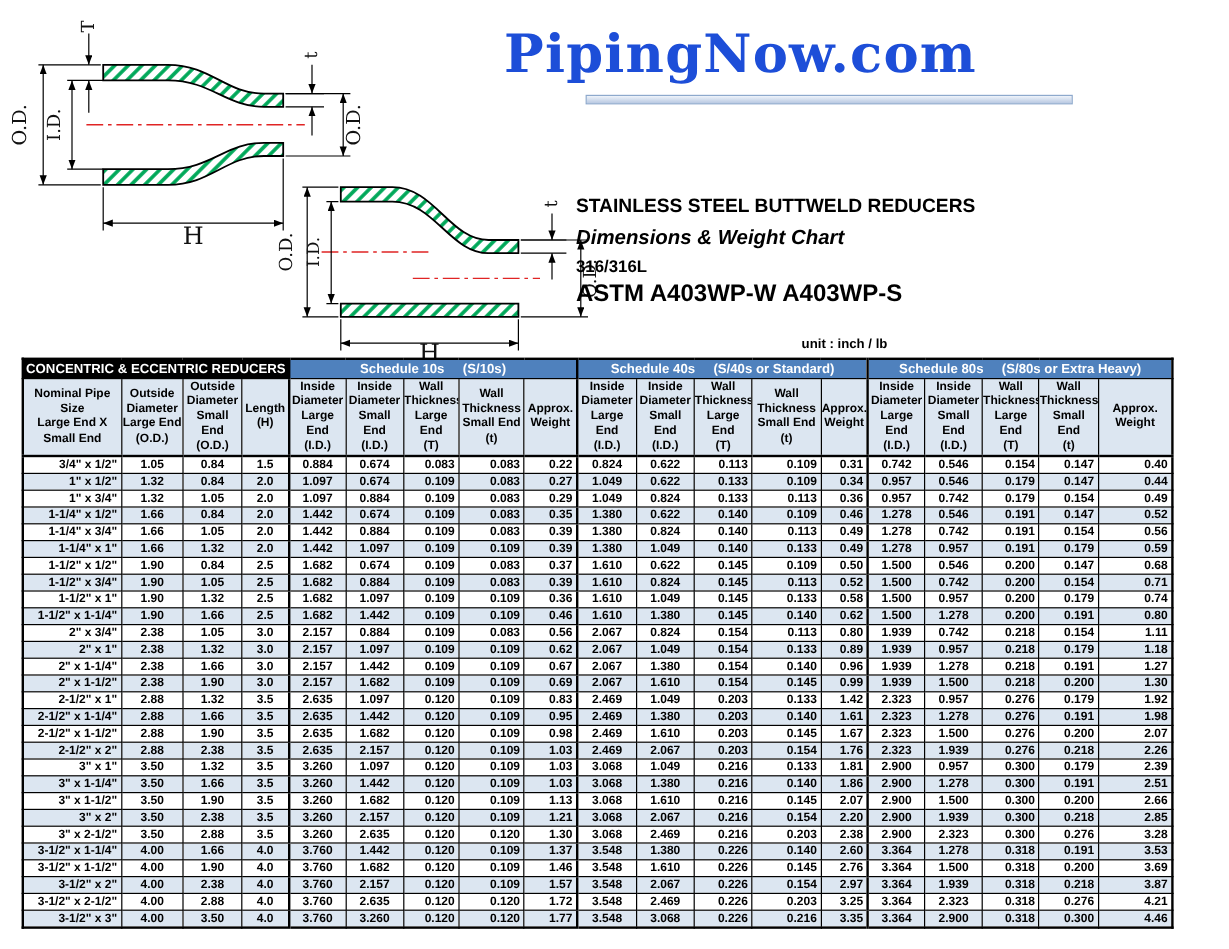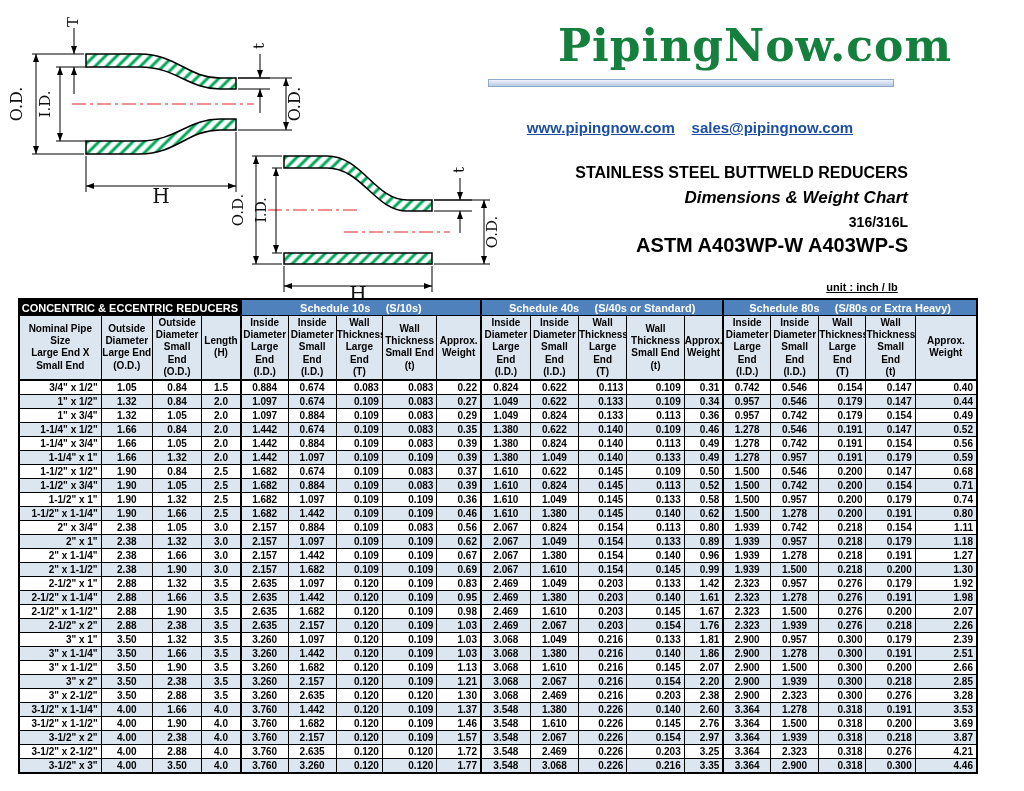--- a/index.html
+++ b/index.html
@@ -1,35 +1,35 @@
 <!DOCTYPE html>
 <html><head>
 <meta charset="utf-8">
 <style>
   html,body{margin:0;padding:0;background:#fff;}
   .page{position:relative;width:1024px;height:791px;background:#fff;overflow:hidden;
         font-family:"Liberation Sans",sans-serif;color:#000;}
 
   
-  .logo{position:absolute;left:452px;top:20px;width:500px;text-align:right;
+  .logo{position:absolute;left:420px;top:20px;width:500px;text-align:left;
         font-family:"DejaVu Serif",serif;font-weight:bold;font-size:44px;
-        color:#15803d;letter-spacing:1px;}
+        color:#1d4ed8;letter-spacing:1px;}
   .logo-bar{position:absolute;left:488px;top:79px;width:404px;height:6px;
         background:linear-gradient(#eef3fa,#b9c9e2);border:1px solid #8ea9cc;}
   .links{position:absolute;left:440px;top:119px;width:500px;text-align:center;
         font-size:15px;font-weight:bold;white-space:pre;}
   .links a{color:#1d4fa1;text-decoration:underline;}
 
-  .title-block{position:absolute;left:468px;top:164px;width:440px;text-align:right;font-weight:bold;}
+  .title-block{position:absolute;left:480px;top:164px;width:440px;text-align:left;font-weight:bold;}
   .t1{font-size:16px;margin:0 0 6px 0;}
   .t2{font-size:17px;margin:0 0 6px 0;font-style:italic;}
   .t3{font-size:14px;margin:0 0 4px 0;}
   .t5{font-size:20px;margin:0;}
-  .unit-note{position:absolute;left:732px;top:281px;width:260px;text-align:center;
-        font-size:11px;font-weight:bold;white-space:pre;text-decoration:underline;}
+  .unit-note{position:absolute;left:668px;top:281px;width:260px;text-align:left;
+        font-size:11px;font-weight:bold;white-space:pre;}
 
   
   .dwg{position:absolute;}
   .dwg text{font-family:"DejaVu Serif",serif;fill:#111;}
 
   
   .data-table{position:absolute;left:18px;top:298px;width:960px;
         border-collapse:collapse;table-layout:fixed;}
   .data-table th,.data-table td{border:1px solid #000;overflow:hidden;}
   .data-table{border:2px solid #000;padding-left:23px;}
@@ -125,21 +125,20 @@
     <line x1="252" y1="74" x2="252" y2="138" stroke="#000" stroke-width="1" marker-start="url(#arrE)" marker-end="url(#arrE)"></line>
     <text transform="rotate(-90 265 106)" x="265" y="106" text-anchor="middle" font-size="15">O.D.</text>
 
     <path d="M52,140 V166 M200,140 V166" stroke="#000" stroke-width="1"></path>
     <line x1="52" y1="160" x2="200" y2="160" stroke="#000" stroke-width="1" marker-start="url(#arrE)" marker-end="url(#arrE)"></line>
     <text x="126" y="175" text-anchor="middle" font-size="20">H</text>
   </svg>
 
   <div class="logo">PipingNow.com</div>
   <div class="logo-bar"></div>
-  <div class="links"><a href="#">www.pipingnow.com</a><span>    </span><a href="#">sales@pipingnow.com</a></div>
 
   <div class="title-block">
     <div class="t1">STAINLESS STEEL BUTTWELD REDUCERS</div>
     <div class="t2">Dimensions &amp; Weight Chart</div>
     <div class="t3">316/316L</div>
     <div class="t5">ASTM A403WP-W   A403WP-S</div>
   </div>
 
   <div class="unit-note">unit : inch / lb</div>
 

